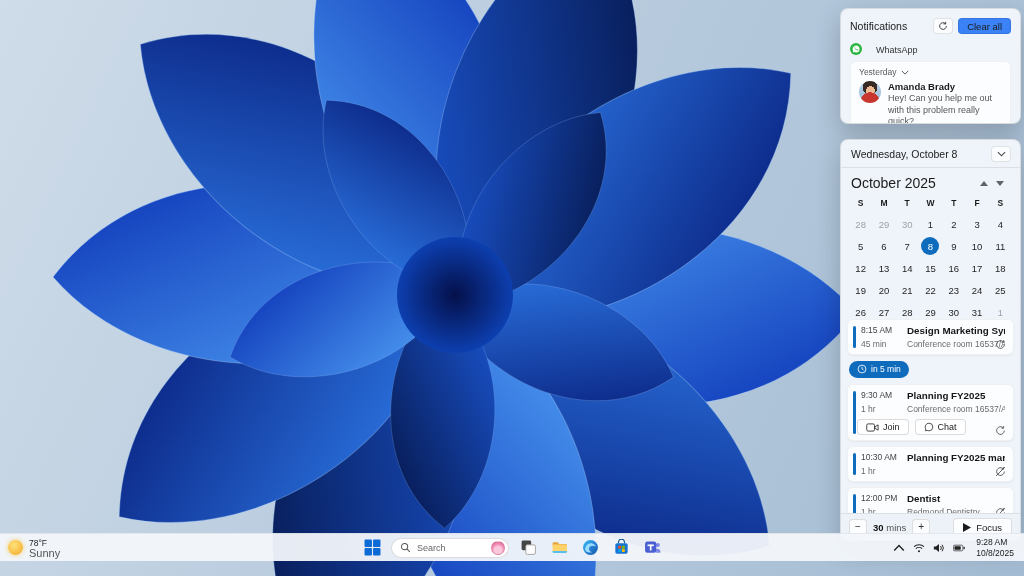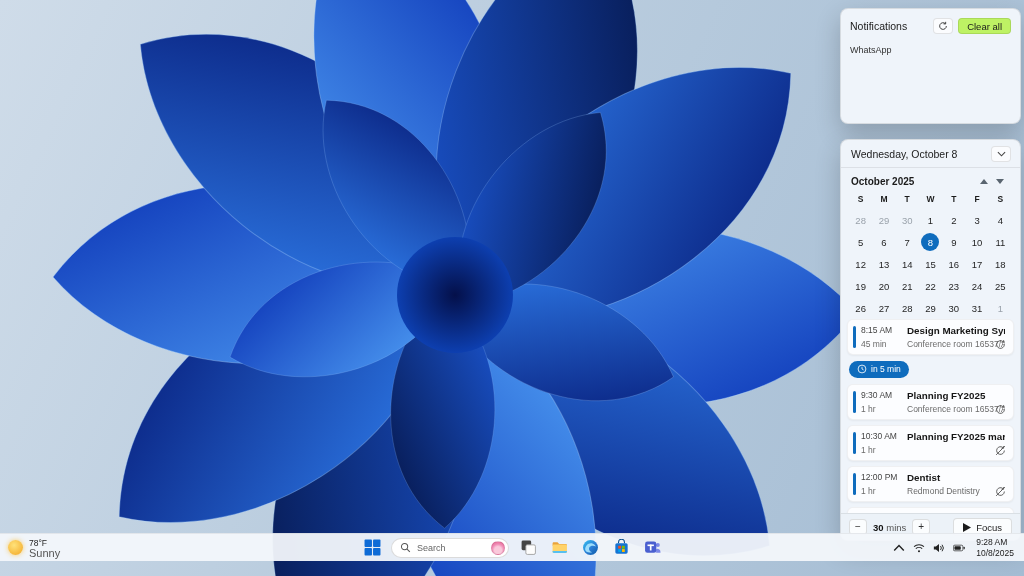--- a/index.html
+++ b/index.html
@@ -14,23 +14,23 @@
     border:1px solid rgba(0,0,0,.10); border-radius:8px;
     box-shadow:0 10px 26px rgba(0,0,0,.20); overflow:hidden; }
   #notif-panel { top:8px; height:116px; padding:8px 9px; }
   #cal-panel { top:139px; height:402px; }
 
   
   .notif-head { display:flex; align-items:center; height:18px; }
   .notif-title { font-size:10.5px; color:#1b1b1b; flex:1; }
   .sq-btn { width:20px; height:16px; background:#fbfcfe; border:1px solid rgba(0,0,0,.10);
     border-radius:4px; display:flex; align-items:center; justify-content:center; margin-right:5px;}
-  .pill-btn { background:#bef264; border:1px solid rgba(0,0,0,.10); border-radius:4px;
+  .pill-btn { background:#3b82f6; border:1px solid rgba(0,0,0,.10); border-radius:4px;
     font-size:9.5px; color:#1b1b1b; padding:2px 8px; height:16px; display:flex; align-items:center;}
-  .app-row { display:flex; align-items:flex-start; gap:3px; margin-top:7px; height:13px;flex-direction:column;}
+  .app-row { display:flex; align-items:flex-end; gap:14px; margin-top:7px; height:13px;}
   .app-row span.lbl { font-size:9px; color:#333; }
   .notif-card { margin-top:6px; background:#fbfdfe; border:1px solid rgba(0,0,0,.05);
     border-radius:6px; padding:4px 8px 5px 8px; }
   .group-row { display:flex; align-items:center; gap:4px; height:12px; }
   .group-row .lbl { font-size:8.5px; color:#5a5a5a; }
   .msg-row { display:flex; gap:7px; margin-top:3px; }
   .avatar { width:22px; height:22px; border-radius:50%; flex:0 0 22px;
     background:
       radial-gradient(circle at 50% 92%, #c8372f 0 42%, transparent 43%),
       radial-gradient(circle at 50% 42%, #ecb astype 0,#ecb astype 0) , 
@@ -42,21 +42,21 @@
       linear-gradient(#b9d2e8,#9cbcd9); }
   .msg-col { flex:1; min-width:0; }
   .sender { font-size:9.5px; font-weight:bold; color:#1b1b1b; }
   .msg-text { font-size:9px; color:#565656; line-height:11.5px; margin-top:1px; }
 
   
   .cal-datehead { display:flex; align-items:center; padding:6px 9px 5px 10px;
     border-bottom:1px solid rgba(0,0,0,.08); }
   .cal-date { flex:1; font-size:10.5px; color:#1b1b1b; }
   .cal-monthrow { display:flex; align-items:center; padding:7px 12px 2px 10px; }
-  .cal-month { flex:1; font-size:10px; font-weight:bold; color:#1b1b1b; }
+  .cal-month { flex:1; font-size:14px; font-weight:normal; color:#1b1b1b; }
   .nav-arrow { width:16px; height:12px; display:flex; align-items:center; justify-content:center; }
   .cal-grid { display:grid; grid-template-columns:repeat(7,1fr); margin:2px 8px 0 8px; }
   .wd { height:16px; display:flex; align-items:center; justify-content:center;
     font-size:8.5px; font-weight:bold; color:#1b1b1b; }
   .day { height:22px; display:flex; align-items:center; justify-content:center;
     font-size:9.5px; color:#1f1f1f; }
   .day.muted { color:#9aa2ab; }
   .day .sel { width:18px; height:18px; border-radius:50%; background:var(--accent);
     color:#fff; display:flex; align-items:center; justify-content:center; }
   .events { position:absolute; top:176px; bottom:0; left:0; right:0; overflow:hidden;
@@ -180,20 +180,35 @@
       </span>
       <span class="pill-btn">Clear all</span>
     </div>
     <div class="app-row">
       <svg width="12" height="12" viewBox="0 0 12 12">
         <circle cx="6" cy="6" r="6" fill="#2ab540"></circle>
         <path d="M6 2.5a3.5 3.5 0 0 1 0 7c-.6 0-1.2-.15-1.7-.4l-1.6.4.45-1.5A3.5 3.5 0 0 1 6 2.5z" fill="#fff"></path>
         <path d="M4.7 4.3c.4 1.3 1.2 2.1 2.4 2.5l.5-.5.8.45c-.1.55-.55.85-1.1.75C5.9 7.2 4.7 6 4.4 4.6c-.1-.55.2-1 .75-1.1l.4.8z" fill="#2ab540"></path>
       </svg>
       <span class="lbl">WhatsApp</span>
+    </div>
+    <div class="notif-card">
+      <div class="group-row">
+        <span class="lbl">Yesterday</span>
+        <svg width="8" height="5" viewBox="0 0 10 6">
+          <path d="M1 1l4 4 4-4" stroke="#555" stroke-width="1.2" fill="none"></path>
+        </svg>
+      </div>
+      <div class="msg-row">
+        <span class="avatar"></span>
+        <div class="msg-col">
+          <div class="sender">Amanda Brady</div>
+          <div class="msg-text">Hey! Can you help me out with this problem really quick?</div>
+        </div>
+      </div>
     </div>
 
   </div>
 
   <div class="panel" id="cal-panel">
     <div class="cal-datehead">
       <span class="cal-date">Wednesday, October 8</span>
       <span class="sq-btn" style="margin-right:0">
         <svg width="9" height="6" viewBox="0 0 10 6">
           <path d="M1 1l4 4 4-4" stroke="#444" stroke-width="1.2" fill="none"></path>
@@ -289,20 +304,39 @@
           <div class="ev-grid">
             <span class="ev-time">9:30 AM</span>
             <span class="ev-title">Planning FY2025</span>
             <span class="ev-dur">1 hr</span>
             <span class="ev-loc">Conference room 16537/AV</span>
           </div>
           <span class="ev-badge"><svg viewBox="0 0 12 12">
               <path d="M10.2 6a4.2 4.2 0 1 1-1.3-3" stroke="#555" stroke-width="1" fill="none"></path>
               <path d="M9.4 1.2v2.3H7.1" stroke="#555" stroke-width="1" fill="none"></path>
             </svg></span>
+          <div class="ev-actions">
+            <span class="ev-btn">
+              <span style="display:flex">
+                <svg width="13" height="9" viewBox="0 0 14 10">
+                  <rect x="0.6" y="1" width="8.6" height="8" rx="1.6" stroke="#333" fill="none"></rect>
+                  <path d="M9.6 4.2l3.6-2.1v5.8L9.6 5.8z" stroke="#333" fill="none"></path>
+                </svg>
+              </span>
+              <span>Join</span>
+            </span>
+            <span class="ev-btn">
+              <span style="display:flex">
+                <svg width="10" height="10" viewBox="0 0 12 12">
+                  <path d="M6 1.4a4.6 4.6 0 0 1 0 9.2c-.8 0-1.6-.2-2.2-.55L1.6 10.6l.55-2.1A4.6 4.6 0 0 1 6 1.4z" stroke="#333" fill="none"></path>
+                </svg>
+              </span>
+              <span>Chat</span>
+            </span>
+          </div>
         </div>
         <div class="event-card">
           <span class="ev-bar"></span>
           <div class="ev-grid">
             <span class="ev-time">10:30 AM</span>
             <span class="ev-title">Planning FY2025 marketing</span>
             <span class="ev-dur">1 hr</span>
             <span class="ev-loc"></span>
           </div>
           <span class="ev-badge"><svg viewBox="0 0 12 12">

